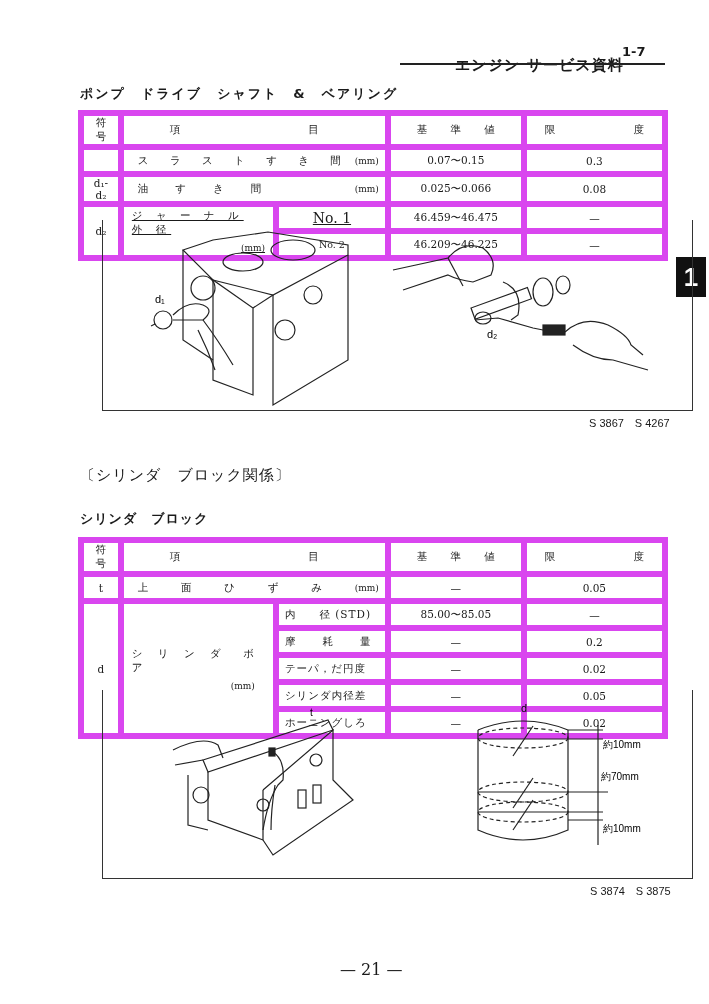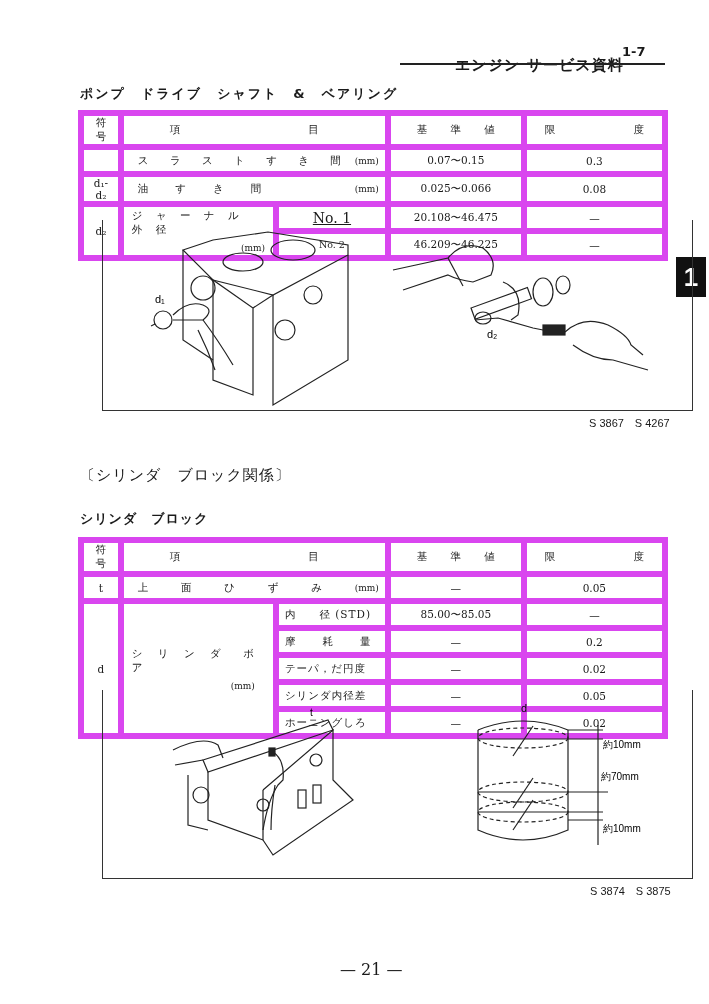--- a/index.html
+++ b/index.html
@@ -81,26 +81,26 @@
       <div class="spread" style="padding-left:8px;">
         <span style="letter-spacing:2px;">油　　す　　き　　間</span>
         <span style="font-size:9px;">(mm)</span>
       </div>
     </td>
     <td class="c">0.025〜0.066</td>
     <td class="c">0.08</td>
   </tr>
   <tr>
     <td class="c" rowspan="2">d₂</td>
-    <td rowspan="2" style="padding:2px 8px;">
+    <td rowspan="2" style="padding:2px 8px;text-decoration:underline;">
       <div style="letter-spacing:5px;">ジ ャ ー ナ ル 外 径</div>
       <div style="text-align:right;font-size:9px;margin-top:6px;">(mm)</div>
     </td>
     <td class="c" style="font-size:14px;text-decoration:underline;">No. 1</td>
-    <td class="c">20.108〜46.475</td>
+    <td class="c">46.459〜46.475</td>
     <td class="c">—</td>
   </tr>
   <tr>
     <td class="c" style="font-size:9.5px;text-align:center;">No. 2</td>
     <td class="c">46.209〜46.225</td>
     <td class="c">—</td>
   </tr>
 </tbody>
   </table>
 

